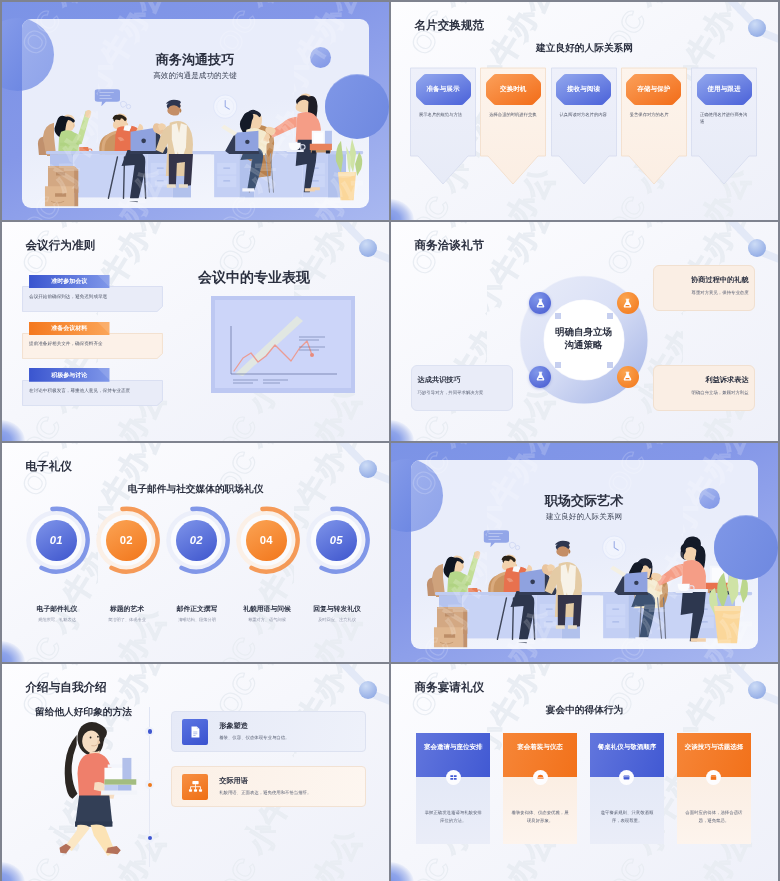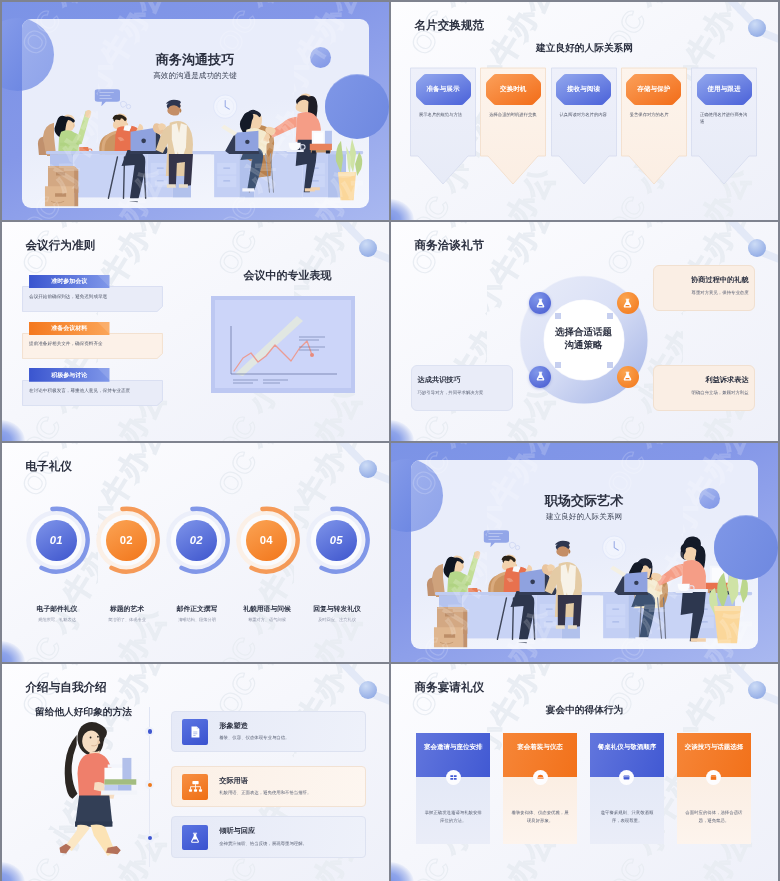--- a/index.html
+++ b/index.html
@@ -116,21 +116,21 @@
        font-weight:700;color:#fff;line-height:1.55;}
   .col .bd{position:absolute;left:0;top:44px;width:74.4px;height:67.4px;}
   .col .bdt{position:absolute;left:8px;top:76px;width:58.4px;text-align:center;font-size:4.4px;
        color:#5a6174;line-height:1.75;}
   .col .cbadge{position:absolute;left:29.7px;top:37px;width:15px;height:15px;border-radius:50%;
        background:#fdfdff;display:flex;align-items:center;justify-content:center;}
   .col.blue .hd{background:linear-gradient(110deg,#6276dd,#4159d3);}
   .col.blue .bd{background:linear-gradient(180deg,#e4e9f7,#eaedf8);}
   .col.orange .hd{background:linear-gradient(110deg,#f68638,#f2711a);}
   .col.orange .bd{background:linear-gradient(180deg,#fbeee3,#fdf4ed);}
-  .s3 .chart-title{position:absolute;left:196px;width:179px;top:46px;text-align:center;font-size:11px;
+  .s3 .chart-title{position:absolute;left:196px;width:179px;top:46px;text-align:left;font-size:14px;
        font-weight:700;color:#2b3040;line-height:1.35;}
   .s3 .chartbox{position:absolute;left:209px;top:74px;width:144px;height:97px;}
   .pen .desc{position:absolute;left:9px;top:45px;width:50px;font-size:4.3px;color:#484f61;
        line-height:1.6;}
   .s2 .pen:nth-child(odd){--pbgc:url(#penBlue);--pbd:#d8deef;--plbl:url(#lblBlue);}
   .s2 .pen:nth-child(even){--pbgc:url(#penOrange);--pbd:#f3dfcc;--plbl:url(#lblOrange);}
 
 </style>
 </head>
 <body>
@@ -533,21 +533,21 @@
         <circle cx="193" cy="118" r="52" fill="none" stroke="url(#ringg)" stroke-width="23"></circle>
         <circle cx="193" cy="118" r="40" fill="#fff"></circle>
         <g fill="#aebbe8">
           <path d="M164 91h6v6h-6z" opacity=".7"></path>
           <path d="M216 91h6v6h-6z" opacity=".7"></path>
           <path d="M164 140h6v6h-6z" opacity=".7"></path>
           <path d="M216 140h6v6h-6z" opacity=".7"></path>
         </g>
       </svg>
       <div class="hubctr">
-        <div>选择合适话题</div>
+        <div>明确自身立场</div>
         <div>沟通策略</div>
       </div>
       <div class="badge blue" style="left:138.3px;top:70.4px">
         <svg width="13" height="13" viewBox="0 0 24 24">
             <path d="M9.6 4h4.8v4.2l4.3 8.1a2.2 2.2 0 0 1-1.9 3.3H7.2a2.2 2.2 0 0 1-1.9-3.3l4.3-8.1z" fill="#fff"></path>
             <path d="M8.6 3.2h6.8v1.6H8.6z" fill="#fff"></path>
             <path d="M9.1 14.6h5.8l1.3 2.4H7.8z" fill="#5b73dd"></path>
           </svg>
       </div>
       <div class="badge orange" style="left:225.7px;top:70.4px">
@@ -589,20 +589,21 @@
     <svg class="wm" width="387" height="219">
         <rect width="387" height="219" fill="url(#wmpat)"></rect>
       </svg>
     <svg class="molecule" width="96" height="70">
       <path d="M41 -10 L72 22" stroke="#e3e9f7" stroke-width="7.5" stroke-linecap="round" fill="none"></path>
       <path d="M79 30 L109 42" stroke="#e3e9f7" stroke-width="7.5" stroke-linecap="round" fill="none"></path>
       <circle cx="75" cy="26" r="9" fill="url(#nodeg)"></circle>
     </svg>
     <div class="corner-arc"></div>
     <div class="s-title">电子礼仪</div>
+    <div class="s-head" style="top:39px">电子邮件与社交媒体的职场礼仪</div>
     <div class="nc blue" style="left:20px">
       <svg class="ring" width="72" height="72" viewBox="0 0 72 72">
         <circle cx="35.2" cy="35.2" r="30" fill="#eceffa"></circle>
         <circle cx="35.2" cy="35.2" r="25.5" fill="#fafbfe"></circle>
         <path d="M31.4 4.0A31.4 31.4 0 1 1 20.5 62.9" fill="none" stroke="#6c86e4" stroke-width="4.4" stroke-linecap="round" opacity=".85"></path>
       </svg>
       <div class="num">01</div>
       <div class="lab">电子邮件礼仪</div>
       <div class="sub">规范撰写、礼貌表达</div>
     </div>
@@ -930,31 +931,20 @@
             <rect x="7" y="1.5" width="10" height="5" rx="1" fill="#fff"></rect>
             <path d="M12 6.5v4M4 10.5h16M4 10.5v4M12 10.5v4M20 10.5v4" stroke="#fff" stroke-width="1.3" fill="none"></path>
             <rect x="1.5" y="14.5" width="5" height="4" rx="1" fill="#fff"></rect>
             <rect x="9.5" y="14.5" width="5" height="4" rx="1" fill="#fff"></rect>
             <rect x="17.5" y="14.5" width="5" height="4" rx="1" fill="#fff"></rect>
           </svg>
         </div>
       <div class="tl2">交际用语</div>
       <div class="td">礼貌用语、正面表达，避免使用和不恰当措辞。</div>
     </div>
-    <div class="tcard blue" style="top:152.4px">
-      <div class="ico">
-          <svg width="14" height="14" viewBox="0 0 24 24">
-            <path d="M8.4 3h7.2v1.6h-7.2z" fill="#fff"></path>
-            <path d="M9.8 4.6h4.4v4l4.3 8.6a2 2 0 0 1-1.8 2.9H7.3a2 2 0 0 1-1.8-2.9l4.3-8.6z" fill="#fff"></path>
-            <path d="M9 14.4h6l2 4H7z" fill="#4257d1"></path>
-          </svg>
-        </div>
-      <div class="tl2">倾听与回应</div>
-      <div class="td">全神贯注倾听、恰当反馈，展现尊重与理解。</div>
-    </div>
   </div>
   <div class="slide content s8">
     <svg class="wm" width="387" height="219">
         <rect width="387" height="219" fill="url(#wmpat)"></rect>
       </svg>
     <svg class="molecule" width="96" height="70">
       <path d="M41 -10 L72 22" stroke="#e3e9f7" stroke-width="7.5" stroke-linecap="round" fill="none"></path>
       <path d="M79 30 L109 42" stroke="#e3e9f7" stroke-width="7.5" stroke-linecap="round" fill="none"></path>
       <circle cx="75" cy="26" r="9" fill="url(#nodeg)"></circle>
     </svg>

